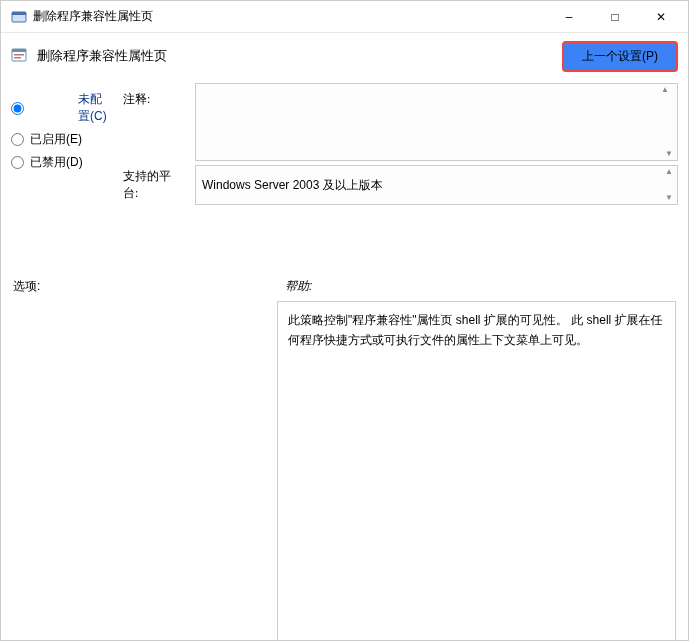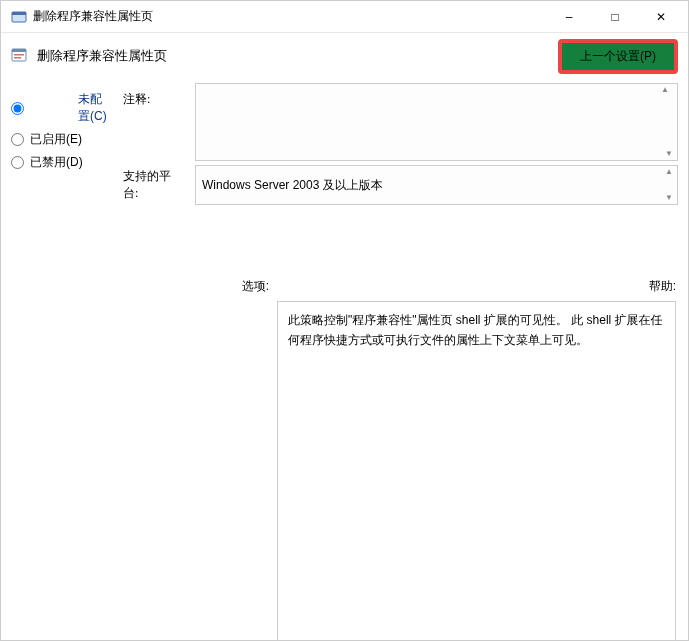--- a/index.html
+++ b/index.html
@@ -46,23 +46,23 @@
   .header-row .gp-icon {
     width: 18px; height: 18px;
     margin-right: 8px;
     display: inline-block;
   }
   .header-row .policy-name {
     flex: 1;
     font-size: 13px;
   }
   .nav-btn {
-    border: 4px solid #ef4444;
+    border: 2px solid #ef4444;
     border-radius: 4px;
-    background: #15803d;
+    background: #3b82f6;
     padding: 5px 18px;
     margin-left: 8px;
     font-size: 12px;
     cursor: pointer;
   }
 
   .body-area {
     display: flex;
     padding: 0 10px;
     gap: 10px;
@@ -111,25 +111,24 @@
   .comment-wrap { position: relative; height: 78px; }
   .comment-wrap .spin { top: 2px; bottom: 2px; height: auto; }
   .comment-wrap .spin .tri:first-child { align-self: flex-start; }
   .comment-wrap .spin .tri:last-child { margin-top: auto; }
   .platform-wrap { position: relative; height: 40px; margin-top: 4px; }
   .platform-wrap .spin { top: 2px; bottom: 2px; }
 
   .section-row {
     display: flex;
     padding: 16px 12px 6px 12px;
-    gap: 31px;
-    text-align: right;
+    gap: 16px;
   }
   .opt-col { width: 256px; }
-  .help-col { flex: 1; }
+  .help-col { flex: 1; font-style: italic; }
   .section-label { font-size: 12px; }
 
   .help-box {
     margin: 0 12px 8px 276px;
     border: 1px solid #ccc;
     height: 356px;
     padding: 8px 10px;
     font-size: 12px;
     line-height: 1.7;
     overflow: auto;

